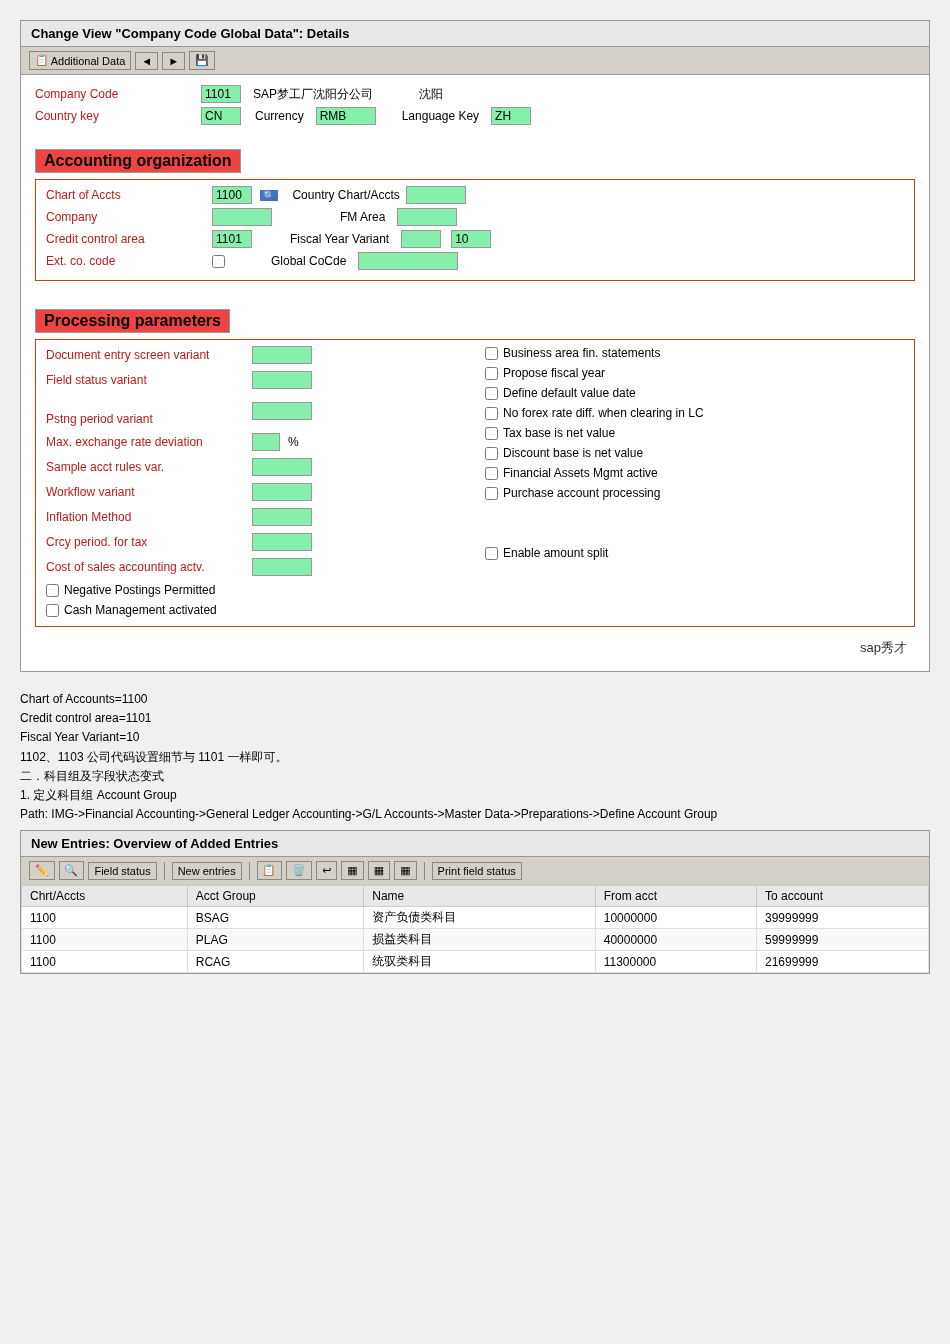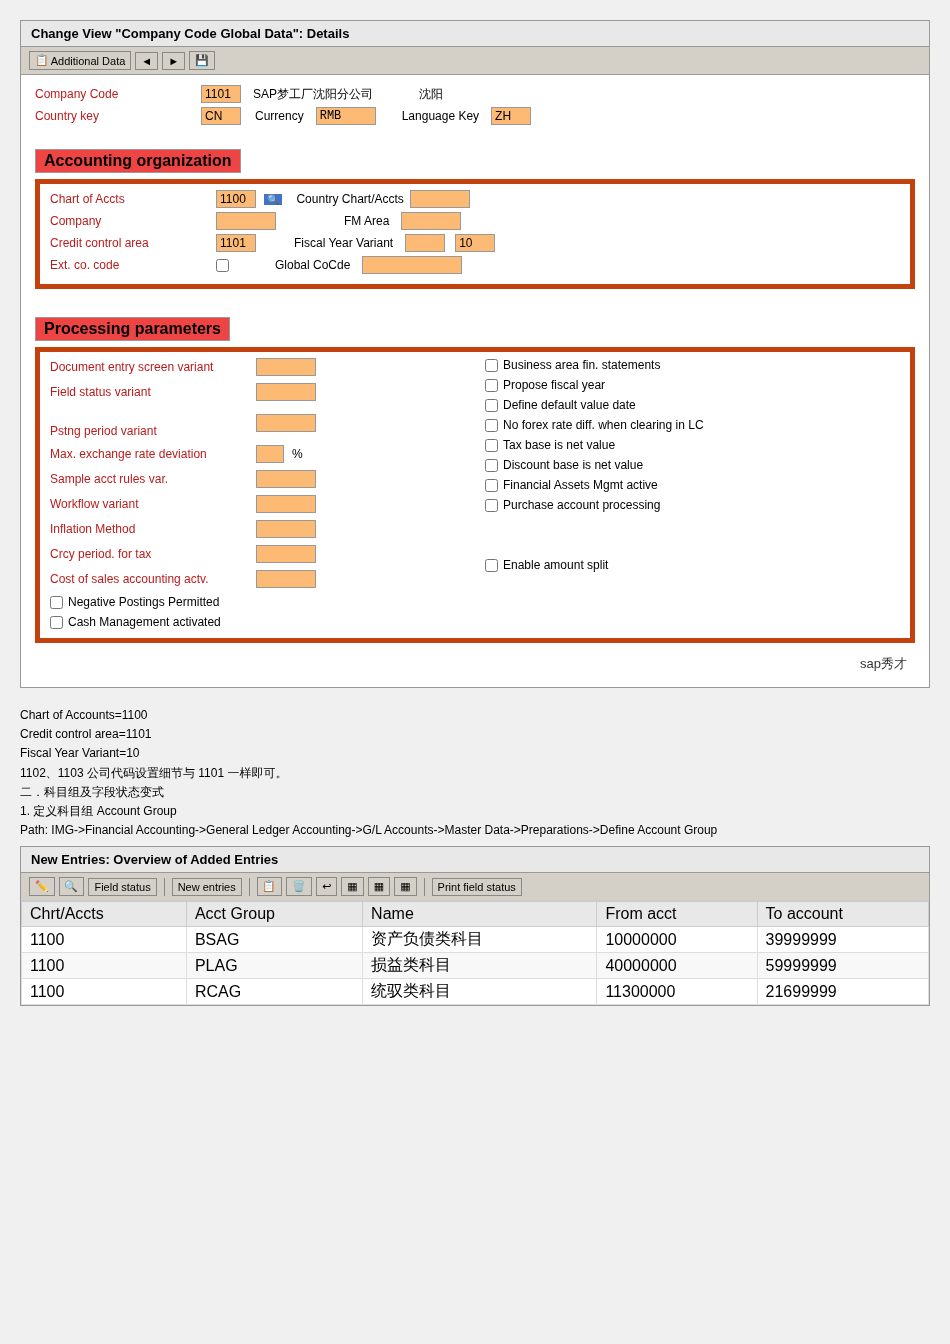--- a/index.html
+++ b/index.html
@@ -57,41 +57,41 @@
       gap: 6px;
     }
 
     .form-label {
       min-width: 160px;
       color: #b91c1c;
     }
 
     .form-input {
       border: 1px solid #999;
-      background: #fdba74;
+      background: #86efac;
       padding: 1px 3px;
       font-size: 12px;
       height: 18px;
     }
     .form-input-sm { width: 60px; }
     .form-input-med { width: 100px; }
     .form-input-xs { width: 40px; }
 
     .section-header {
       background: #ef4444;
       border: 1px solid #999;
       padding: 2px 8px;
       margin: 20px 0 6px 0;
       font-weight: bold;
       font-size: 16px;
       display: inline-block;
     }
 
     .section-block {
-      border: 5px solid #c2410c;
+      border: 1px solid #c2410c;
       padding: 6px 10px;
       margin-bottom: 8px;
     }
 
     .two-col {
       display: grid;
       grid-template-columns: 1fr 1fr;
       gap: 4px 20px;
     }
 
@@ -151,21 +151,21 @@
       border-bottom: 1px solid #ccc;
       padding: 4px 8px;
       display: flex;
       align-items: center;
       gap: 4px;
     }
 
     .entries-table {
       width: 100%;
       border-collapse: collapse;
-      font-size: 16px;
+      font-size: 12px;
     }
 
     .entries-table th {
       background: #e8e8e8;
       border: 1px solid #ccc;
       padding: 3px 8px;
       text-align: left;
       font-weight: normal;
     }
 
@@ -231,21 +231,21 @@
       <span class="form-label">Company Code</span>
       <input class="form-input form-input-xs" type="text" value="1101" style="">
       <span style="margin-left:6px;">SAP梦工厂沈阳分公司</span>
       <span style="margin-left:40px;">沈阳</span>
     </div>
 
     <div class="form-row">
       <span class="form-label">Country key</span>
       <input class="form-input form-input-xs" type="text" value="CN" style="">
       <span style="margin-left:8px;">Currency</span>
-      <input class="form-input form-input-sm" type="text" value="RMB" style="margin-left: 6px; font-family: Liberation Mono, monospace;">
+      <input class="form-input form-input-sm" type="text" value="RMB" style="margin-left: 6px;">
       <span style="margin-left:20px;">Language Key</span>
       <input class="form-input form-input-xs" type="text" value="ZH" style="margin-left: 6px;">
     </div>
 
     <div class="fieldset-section">
       <div class="section-header">Accounting organization</div>
       <div class="section-block">
         <div class="form-row">
           <span class="form-label">Chart of Accts</span>
           <input class="form-input form-input-xs" type="text" value="1100" style="">

